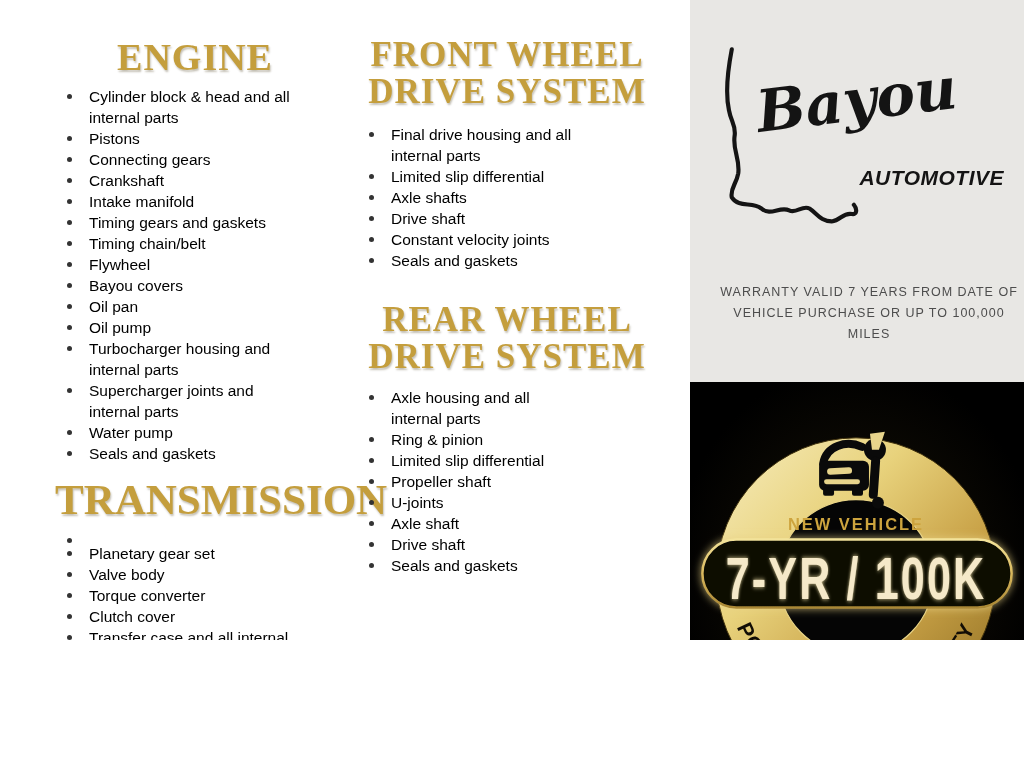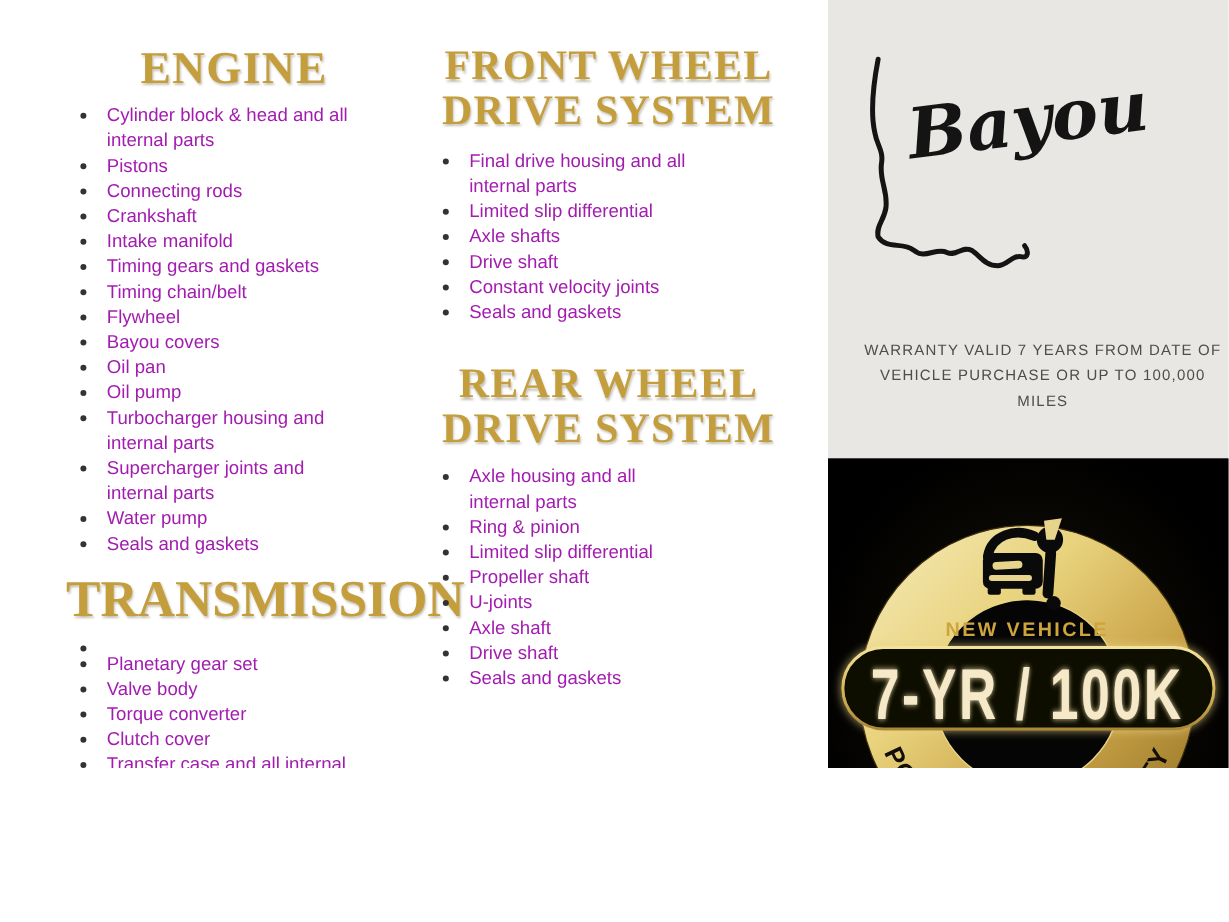--- a/index.html
+++ b/index.html
@@ -16,21 +16,21 @@
          text-shadow:1px 2px 2px rgba(60,45,10,0.30);}
   .t-engine{font-size:38px;line-height:42px;margin-bottom:8px;}
   .t-trans{font-size:43px;line-height:40px;margin-top:16px;margin-bottom:10px;letter-spacing:0px;}
   .t-fwd{font-size:35px;line-height:37px;margin-bottom:14px;}
   .t-rwd{font-size:35px;line-height:37px;margin-top:30px;margin-bottom:12px;}
 
   ul.list{list-style:none;margin:0;padding:0 0 0 12px;}
   .col2 ul.list{padding-left:17px;}
   li.item{display:flex;align-items:flex-start;}
   .dot{flex:0 0 auto;width:5px;height:5px;border-radius:50%;background:#333;margin:8px 17px 0 0;}
-  .txt{font-size:15.5px;line-height:21px;color:#a21caf;white-space:pre-line;}
+  .txt{font-size:15.5px;line-height:21px;color:#000000;white-space:pre-line;}
 
   
   .panel{position:absolute;left:690px;top:0;width:334px;height:768px;}
   .panel-gray{position:absolute;left:0;top:0;width:334px;height:382px;background:#e8e7e4;}
   .panel-black{position:absolute;left:0;top:382px;width:334px;height:383px;background:#000;}
 
   .logo{position:absolute;left:0;top:0;width:334px;height:240px;}
   .la-outline{position:absolute;left:12px;top:42px;}
   .brand-script{position:absolute;left:66px;top:66px;white-space:nowrap;
                 font-family:"DejaVu Serif",serif;font-style:italic;font-weight:700;
@@ -55,21 +55,21 @@
           <span class="dot"></span>
           <span class="txt">Cylinder block &amp; head and all
 internal parts</span>
         </li>
           <li class="item">
           <span class="dot"></span>
           <span class="txt">Pistons</span>
         </li>
           <li class="item">
           <span class="dot"></span>
-          <span class="txt">Connecting rods</span>
+          <span class="txt">Connecting gears</span>
         </li>
           <li class="item">
           <span class="dot"></span>
           <span class="txt">Crankshaft</span>
         </li>
           <li class="item">
           <span class="dot"></span>
           <span class="txt">Intake manifold</span>
         </li>
           <li class="item">
@@ -228,20 +228,21 @@
   <div class="panel">
     <div class="panel-gray">
       <div class="logo">
         <svg class="la-outline" width="165" height="185" viewBox="0 0 170 200">
           <path d="M 28 8 C 23 34 21 56 25 74 C 27 86 33 90 31 102 C 29 118 37 126 35 142
                    C 33 154 26 158 28 168 C 36 180 50 172 60 180 C 70 189 80 177 90 182
                    C 98 186 104 176 112 180 C 120 185 124 194 136 194 C 146 193 148 184 158 186
                    C 163 187 164 181 160 176" fill="none" stroke="#141414" stroke-width="4.5" stroke-linecap="round" stroke-linejoin="round"></path>
         </svg>
         <div class="brand-script">Bayou</div>
+        <div class="brand-sub">AUTOMOTIVE</div>
       </div>
       <div class="warranty-note">WARRANTY VALID 7 YEARS FROM DATE OF VEHICLE PURCHASE OR UP TO 100,000 MILES</div>
     </div>
 
     <div class="panel-black">
       <svg width="334" height="383" viewBox="0 0 334 384" xmlns="http://www.w3.org/2000/svg">
         <defs>
           <linearGradient id="goldRing" x1="0" y1="0" x2="1" y2="1">
             <stop offset="0" stop-color="#f7edbe"></stop>
             <stop offset="0.35" stop-color="#e8d27c"></stop>

